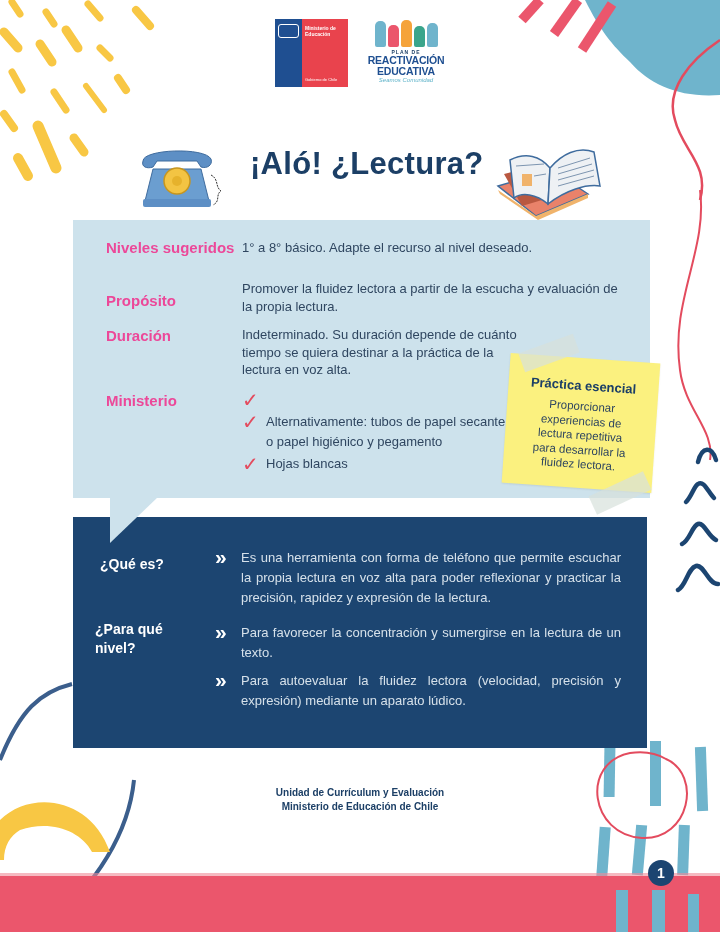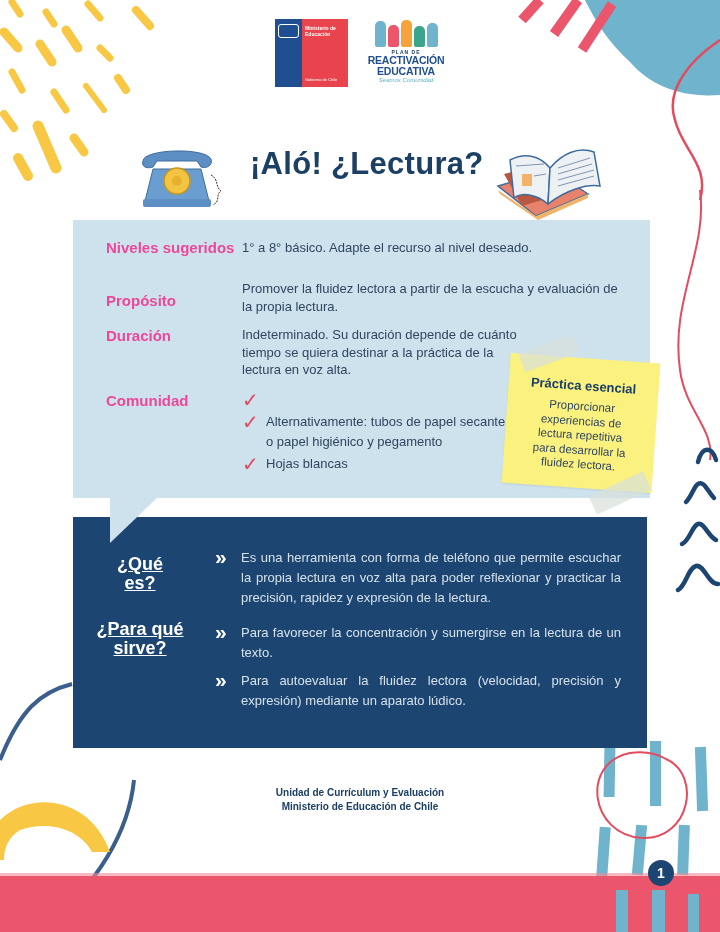--- a/index.html
+++ b/index.html
@@ -38,21 +38,21 @@
 
   
   .sticky { left: 506px; top: 358px; width: 150px; height: 130px; background: #fbf17f; transform: rotate(4deg); z-index: 4; text-align: center; padding-top: 20px; box-shadow: 0 1px 2px rgba(0,0,0,0.08); }
   .tape1 { left: 520px; top: 343px; width: 58px; height: 20px; background: rgba(215,225,220,0.7); transform: rotate(-20deg); z-index: 5; }
   .tape2 { left: 590px; top: 483px; width: 60px; height: 20px; background: rgba(215,225,220,0.7); transform: rotate(-25deg); z-index: 5; }
   .sticky-title { font-size: 13px; font-weight: bold; color: #1c3f66; }
   .sticky-body { font-size: 11.5px; line-height: 14.5px; color: #2f4660; margin-top: 6px; }
 
   
   .dark-box { left: 73px; top: 517px; width: 574px; height: 231px; background: #1c4571; }
-  .dark-label { position: absolute; color: #ffffff; font-size: 18px; font-weight: bold; text-align: center; line-height: 19px; text-decoration: underline; }
+  .dark-label { position: absolute; color: #ffffff; font-size: 14px; font-weight: bold; line-height: 19px; }
   .bullet-row { position: absolute; left: 215px; width: 406px; display: flex; }
   .chev { flex: 0 0 26px; color: #ffffff; font-size: 21px; line-height: 17px; font-weight: bold; letter-spacing: -6px; }
   .bullet-text { flex: 1; color: #d6e1ea; font-size: 13px; line-height: 20px; text-align: justify; }
 
   
   .footer { left: 0; top: 786px; width: 720px; text-align: center; font-size: 10px; line-height: 14px; font-weight: bold; color: #1c3f66; }
   .bottom-band { left: 0; top: 876px; width: 720px; height: 56px; background: #eb566c; }
   .band-edge { left: 0; top: 873px; width: 720px; height: 8px; background: #f08a98; opacity: 0.6; }
   .page-num { left: 648px; top: 860px; width: 26px; height: 26px; border-radius: 50%; background: #1c4571; color: #ffffff; font-size: 14px; font-weight: bold; text-align: center; line-height: 26px; z-index: 6; }
 </style>
@@ -194,21 +194,21 @@
 
 <div class="row-label" style="top:239px;">Niveles sugeridos</div>
 <div class="row-value" style="top:239px;width:300px;">1° a 8° básico. Adapte el recurso al nivel deseado.</div>
 
 <div class="row-label" style="top:292px;">Propósito</div>
 <div class="row-value" style="top:280px;width:385px;">Promover la fluidez lectora a partir de la escucha y evaluación de la propia lectura.</div>
 
 <div class="row-label" style="top:327px;">Duración</div>
 <div class="row-value" style="top:326px;width:275px;">Indeterminado. Su duración depende de cuánto tiempo se quiera destinar a la práctica de la lectura en voz alta.</div>
 
-<div class="row-label" style="top:392px;">Comunidad</div>
+<div class="row-label" style="top:392px;">Ministerio</div>
 <ul class="mat-list">
   <li>
     <span class="check">✓</span>
   </li>
   <li>
     <span class="check">✓</span>
     <span style="width:245px;">Alternativamente: tubos de papel secante o papel higiénico y pegamento</span>
   </li>
   <li>
     <span class="check">✓</span>
@@ -226,21 +226,21 @@
 <section class="abs dark-box"></section>
 
 <div class="dark-label" style="left:100px;top:555px;width:80px;">¿Qué es?</div>
 <div class="bullet-row" style="top:548px;">
   <span class="chev">»</span>
   <span class="bullet-text">Es una herramienta con forma de teléfono que permite escuchar la propia lectura en voz alta para poder reflexionar y practicar la precisión, rapidez y expresión de la lectura.</span>
 </div>
 
 <div class="dark-label" style="left:95px;top:620px;width:90px;">
   <div>¿Para qué</div>
-  <div>sirve?</div>
+  <div>nivel?</div>
 </div>
 <div class="bullet-row" style="top:623px;">
   <span class="chev">»</span>
   <span class="bullet-text">Para favorecer la concentración y sumergirse en la lectura de un texto.</span>
 </div>
 <div class="bullet-row" style="top:671px;">
   <span class="chev">»</span>
   <span class="bullet-text">Para autoevaluar la fluidez lectora (velocidad, precisión y expresión) mediante un aparato lúdico.</span>
 </div>
 

